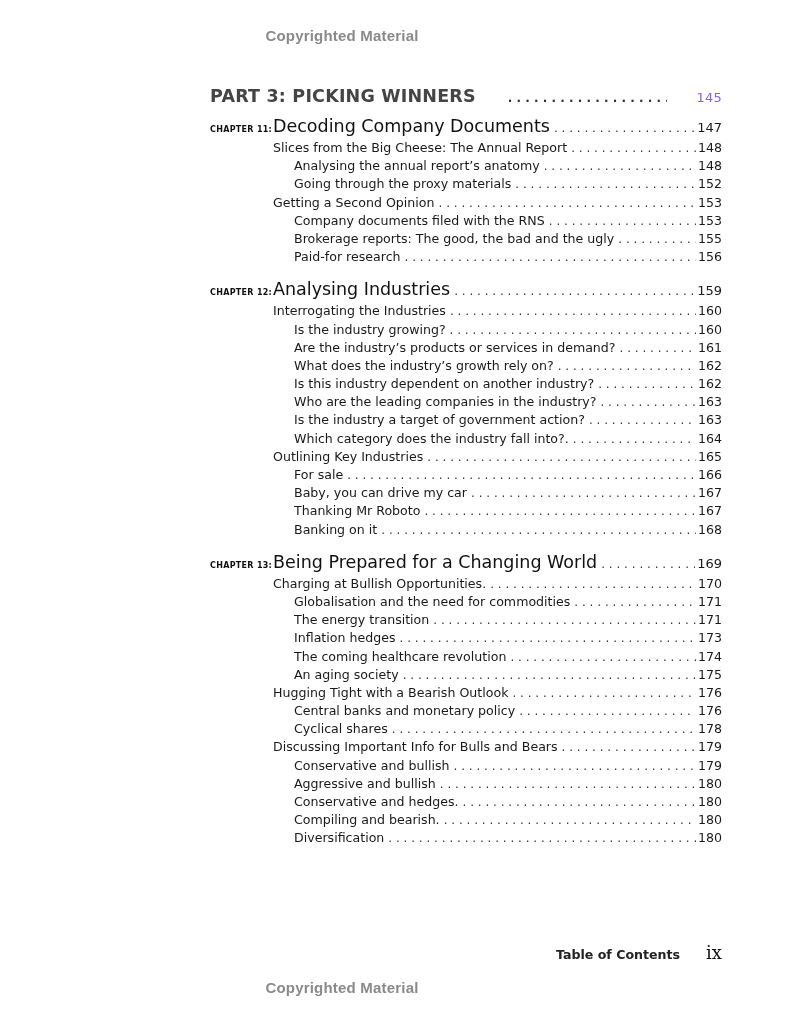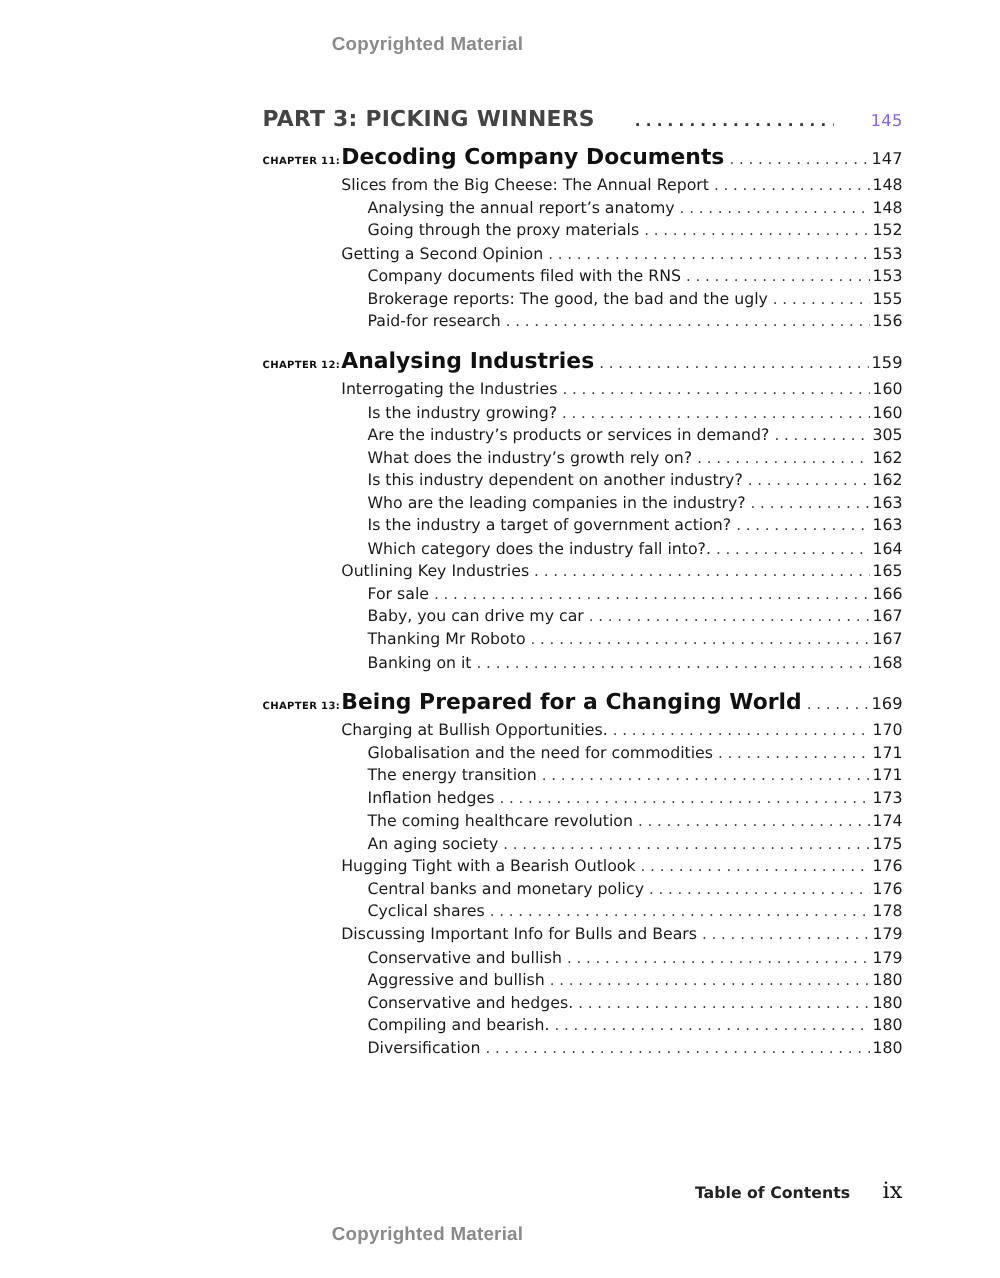--- a/index.html
+++ b/index.html
@@ -13,21 +13,21 @@
 
   .toc { position: absolute; left: 210px; top: 86px; width: 512px; }
 
   .part { display: flex; align-items: baseline; height: 24px; margin-bottom: 6px;
           font-size: 17.5px; font-weight: bold; color: #444444; letter-spacing: 0.2px; gap: 28px; }
   .part .label { white-space: nowrap; }
 
   .chapter { display: flex; align-items: baseline; height: 23px; margin-bottom: 1px; }
   .chapter .ch-num { font-size: 8px; font-weight: bold; letter-spacing: 0.3px;
                      width: 63px; white-space: nowrap; color: #111; }
-  .chapter .ch-title { font-size: 17.5px; font-weight: bold; white-space: nowrap; color: #111; }
+  .chapter .ch-title { font-size: 17.5px; font-weight: normal; white-space: nowrap; color: #111; }
   .chapter .page { font-size: 13px; }
 
   .entry { display: flex; align-items: baseline; height: 18.2px;
            font-size: 12.6px; white-space: nowrap; color: #1a1a1a; }
   .entry.lvl1 { padding-left: 63px; }
   .entry.lvl2 { padding-left: 84px; text-align: right; }
 
   .leader { flex: 1; overflow: hidden; white-space: nowrap; margin: 0 2px 0 4px;
             letter-spacing: 3.2px; color: #333; font-size: 12px; }
   .leader::after { content: ". . . . . . . . . . . . . . . . . . . . . . . . . . . . . . . . . . . . . . . . . . . . . . . . . . . . . . . . . . . . . . . . . . . . . . . . . . . . . . . . . . . . . . . . . . . . . . . . . . . . . . . . . . . . . . . ."; letter-spacing: 0; }
@@ -106,21 +106,21 @@
         <span class="page">160</span>
       </div>
       <div class="entry lvl2">
         <span class="text">Is the industry growing?</span>
         <span class="leader"></span>
         <span class="page">160</span>
       </div>
       <div class="entry lvl2">
         <span class="text">Are the industry’s products or services in demand?</span>
         <span class="leader"></span>
-        <span class="page">305</span>
+        <span class="page">161</span>
       </div>
       <div class="entry lvl2">
         <span class="text">What does the industry’s growth rely on?</span>
         <span class="leader"></span>
         <span class="page">162</span>
       </div>
       <div class="entry lvl2">
         <span class="text">Is this industry dependent on another industry?</span>
         <span class="leader"></span>
         <span class="page">162</span>

